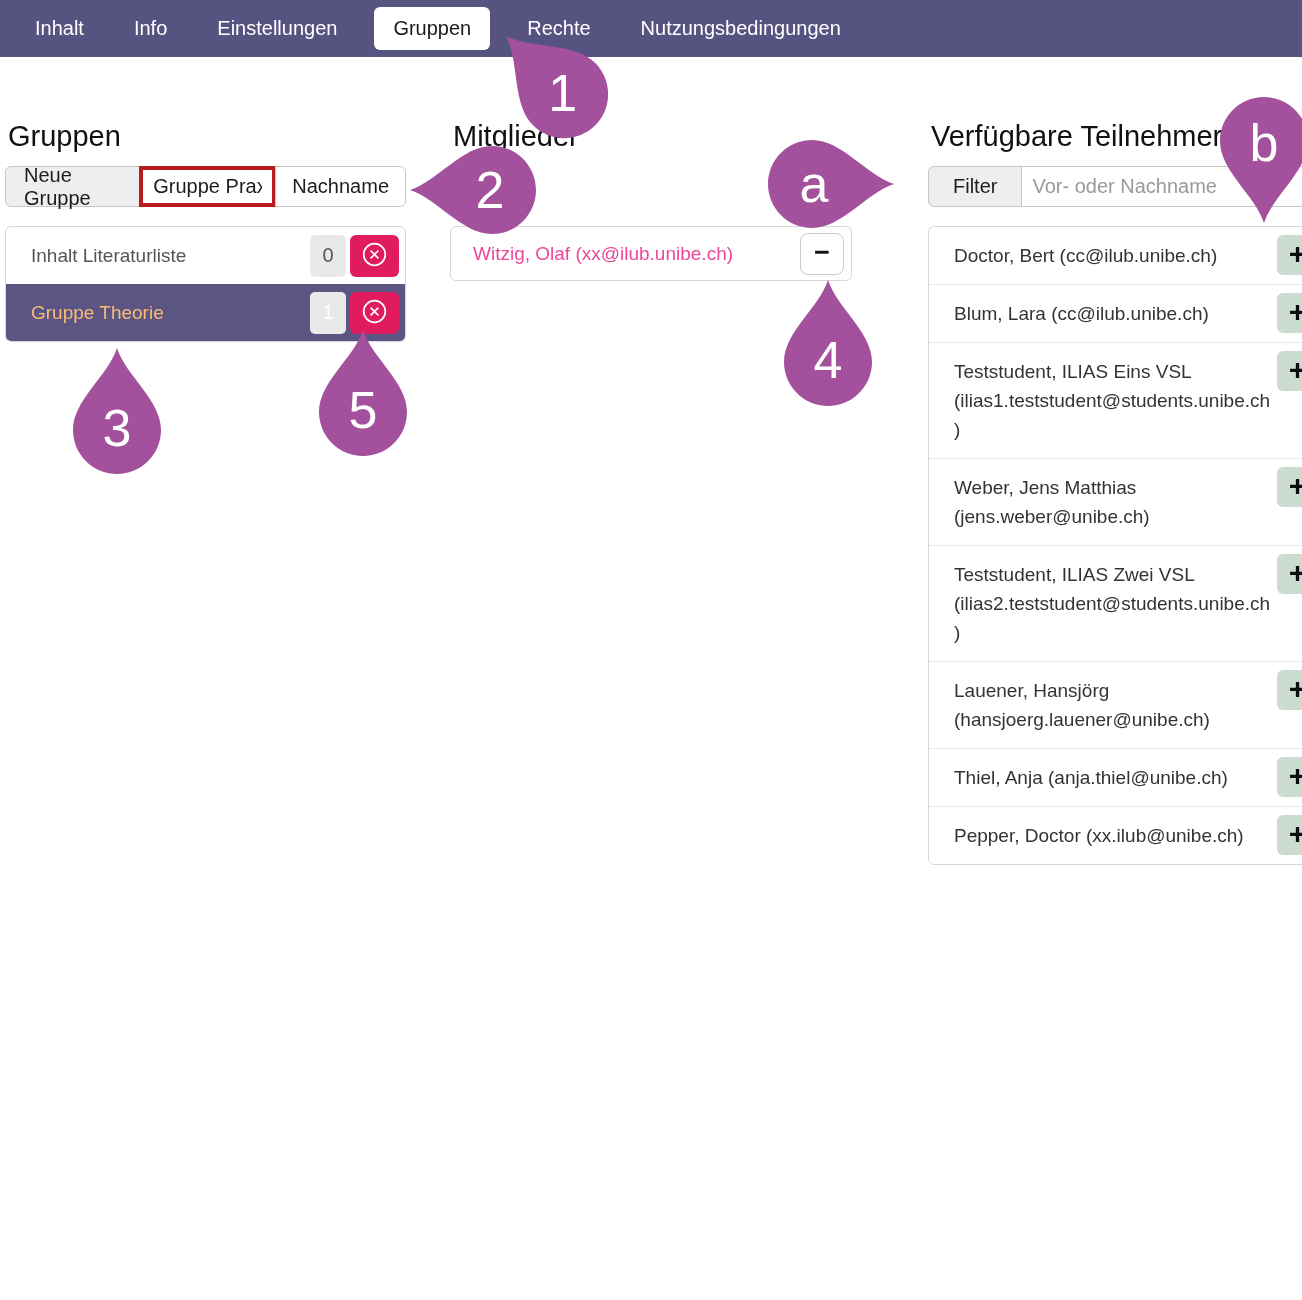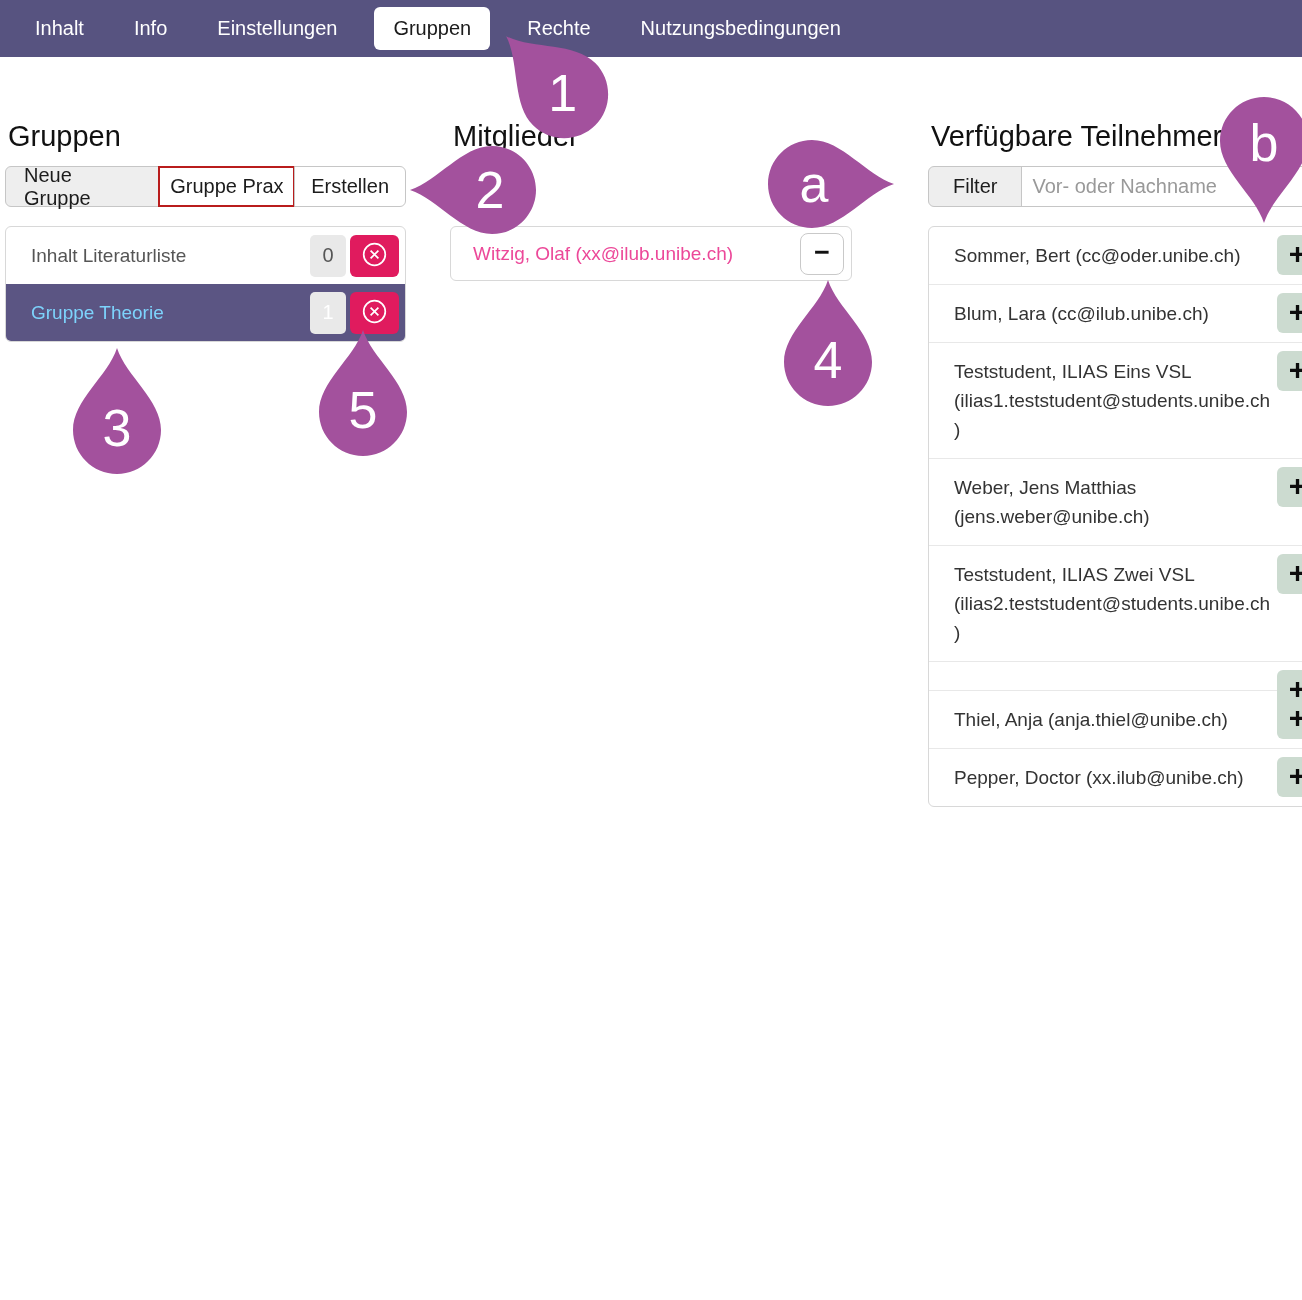--- a/index.html
+++ b/index.html
@@ -18,36 +18,36 @@
   .col-members{left:450px;width:402px;}
   .col-available{left:928px;width:402px;}
   .panel-title{margin:8px 0 0 3px;font-size:29px;font-weight:400;color:#111111;height:34px;}
 
   
   .input-group{display:flex;height:41px;margin-top:12px;box-sizing:border-box;}
   .addon{background:#eeeeee;border:1px solid #c6c6c6;border-radius:6px 0 0 6px;
          display:flex;align-items:center;font-size:20px;color:#1c1c1c;box-sizing:border-box;}
   .addon.new-group{padding:12px 18px;}
   .addon.filter{padding:0 24px;}
-  .text-input{border:2px solid #b91c1c;margin-left:-1px;font-size:20px;padding:0 10px;
+  .text-input{border:4px solid #b91c1c;margin-left:-1px;font-size:20px;padding:0 10px;
               color:#1c1c1c;font-family:inherit;box-sizing:border-box;outline:none;}
   .text-input.group-name-input{width:137px;}
   .text-input.filter-input{flex:1;border:1px solid #c6c6c6;}
   .text-input::placeholder{color:#999999;}
   .btn-create{background:#ffffff;border:1px solid #c6c6c6;border-radius:0 6px 6px 0;margin-left:-1px;
               font-size:20px;padding:0 16px;color:#1c1c1c;font-family:inherit;cursor:pointer;}
 
   
   .card{background:#fff;border:1px solid #d8d8d8;border-radius:6px;margin-top:19px;overflow:hidden;}
   .col-members .card{margin-top:72px;}
 
   .group-row{display:flex;align-items:center;height:57px;padding:0 6px 0 25px;cursor:pointer;}
   .group-row .group-name{flex:1;font-size:19px;color:#555555;}
   .group-row.selected{background:#5b5583;}
-  .group-row.selected .group-name{color:#7dd3fc;}
+  .group-row.selected .group-name{color:#fdba74;}
   .count-badge{width:36px;height:42px;background:#e9e9e9;border-radius:5px;margin-right:4px;
                display:flex;align-items:center;justify-content:center;font-size:20px;color:#555555;flex:none;}
   .group-row.selected .count-badge{color:#ffffff;}
   .btn-delete{width:49px;height:42px;background:#e01b5e;border:none;border-radius:6px;flex:none;
               display:flex;align-items:center;justify-content:center;cursor:pointer;padding:0;}
 
   .member-row{display:flex;align-items:center;height:53px;padding:0 7px 0 22px;}
   .member-name{flex:1;font-size:19px;color:#ec4899;}
   .btn-remove{width:44px;height:42px;background:#ffffff;border:1px solid #c9c9c9;border-radius:8px;flex:none;
               display:flex;align-items:center;justify-content:center;font-size:27px;font-weight:700;
@@ -90,21 +90,21 @@
     <div class="nav-tab active">Gruppen</div>
     <div class="nav-tab">Rechte</div>
     <div class="nav-tab">Nutzungsbedingungen</div>
   </nav>
 
   <section class="col col-groups">
     <h2 class="panel-title">Gruppen</h2>
     <div class="input-group">
       <span class="addon new-group">Neue Gruppe</span>
       <input class="text-input group-name-input" type="text" value="Gruppe Prax" style="">
-      <button class="btn-create">Erstellen</button>
+      <button class="btn-create">Nachname</button>
     </div>
     <div class="card">
       <div class="group-row">
         <span class="group-name">Inhalt Literaturliste</span>
         <span class="count-badge">0</span>
         <button class="btn-delete">
           <span>
             <svg width="27" height="27" viewBox="0 0 27 27">
                 <circle cx="13.5" cy="13.5" r="10.8" fill="none" stroke="#ffffff" stroke-width="1.7"></circle>
                 <path d="M9.6 9.6 L17.4 17.4 M17.4 9.6 L9.6 17.4" stroke="#ffffff" stroke-width="1.7" fill="none"></path>
@@ -140,21 +140,21 @@
   </section>
 
   <section class="col col-available">
     <h2 class="panel-title">Verfügbare Teilnehmer</h2>
     <div class="input-group">
       <span class="addon filter">Filter</span>
       <input class="text-input filter-input" type="text" placeholder="Vor- oder Nachname" style="">
     </div>
     <div class="card">
       <div class="p-row">
-        <span>Sommer, Bert (cc@oder.unibe.ch)</span>
+        <span>Doctor, Bert (cc@ilub.unibe.ch)</span>
         <button class="btn-add">
             <span>+</span>
           </button>
       </div>
       <div class="p-row">
         <span>Blum, Lara (cc@ilub.unibe.ch)</span>
         <button class="btn-add">
             <span>+</span>
           </button>
       </div>
@@ -170,20 +170,21 @@
             <span>+</span>
           </button>
       </div>
       <div class="p-row">
         <span>Teststudent, ILIAS Zwei VSL (ilias2.teststudent@students.unibe.ch)</span>
         <button class="btn-add">
             <span>+</span>
           </button>
       </div>
       <div class="p-row">
+        <span>Lauener, Hansjörg (hansjoerg.lauener@unibe.ch)</span>
         <button class="btn-add">
             <span>+</span>
           </button>
       </div>
       <div class="p-row">
         <span>Thiel, Anja (anja.thiel@unibe.ch)</span>
         <button class="btn-add">
             <span>+</span>
           </button>
       </div>

